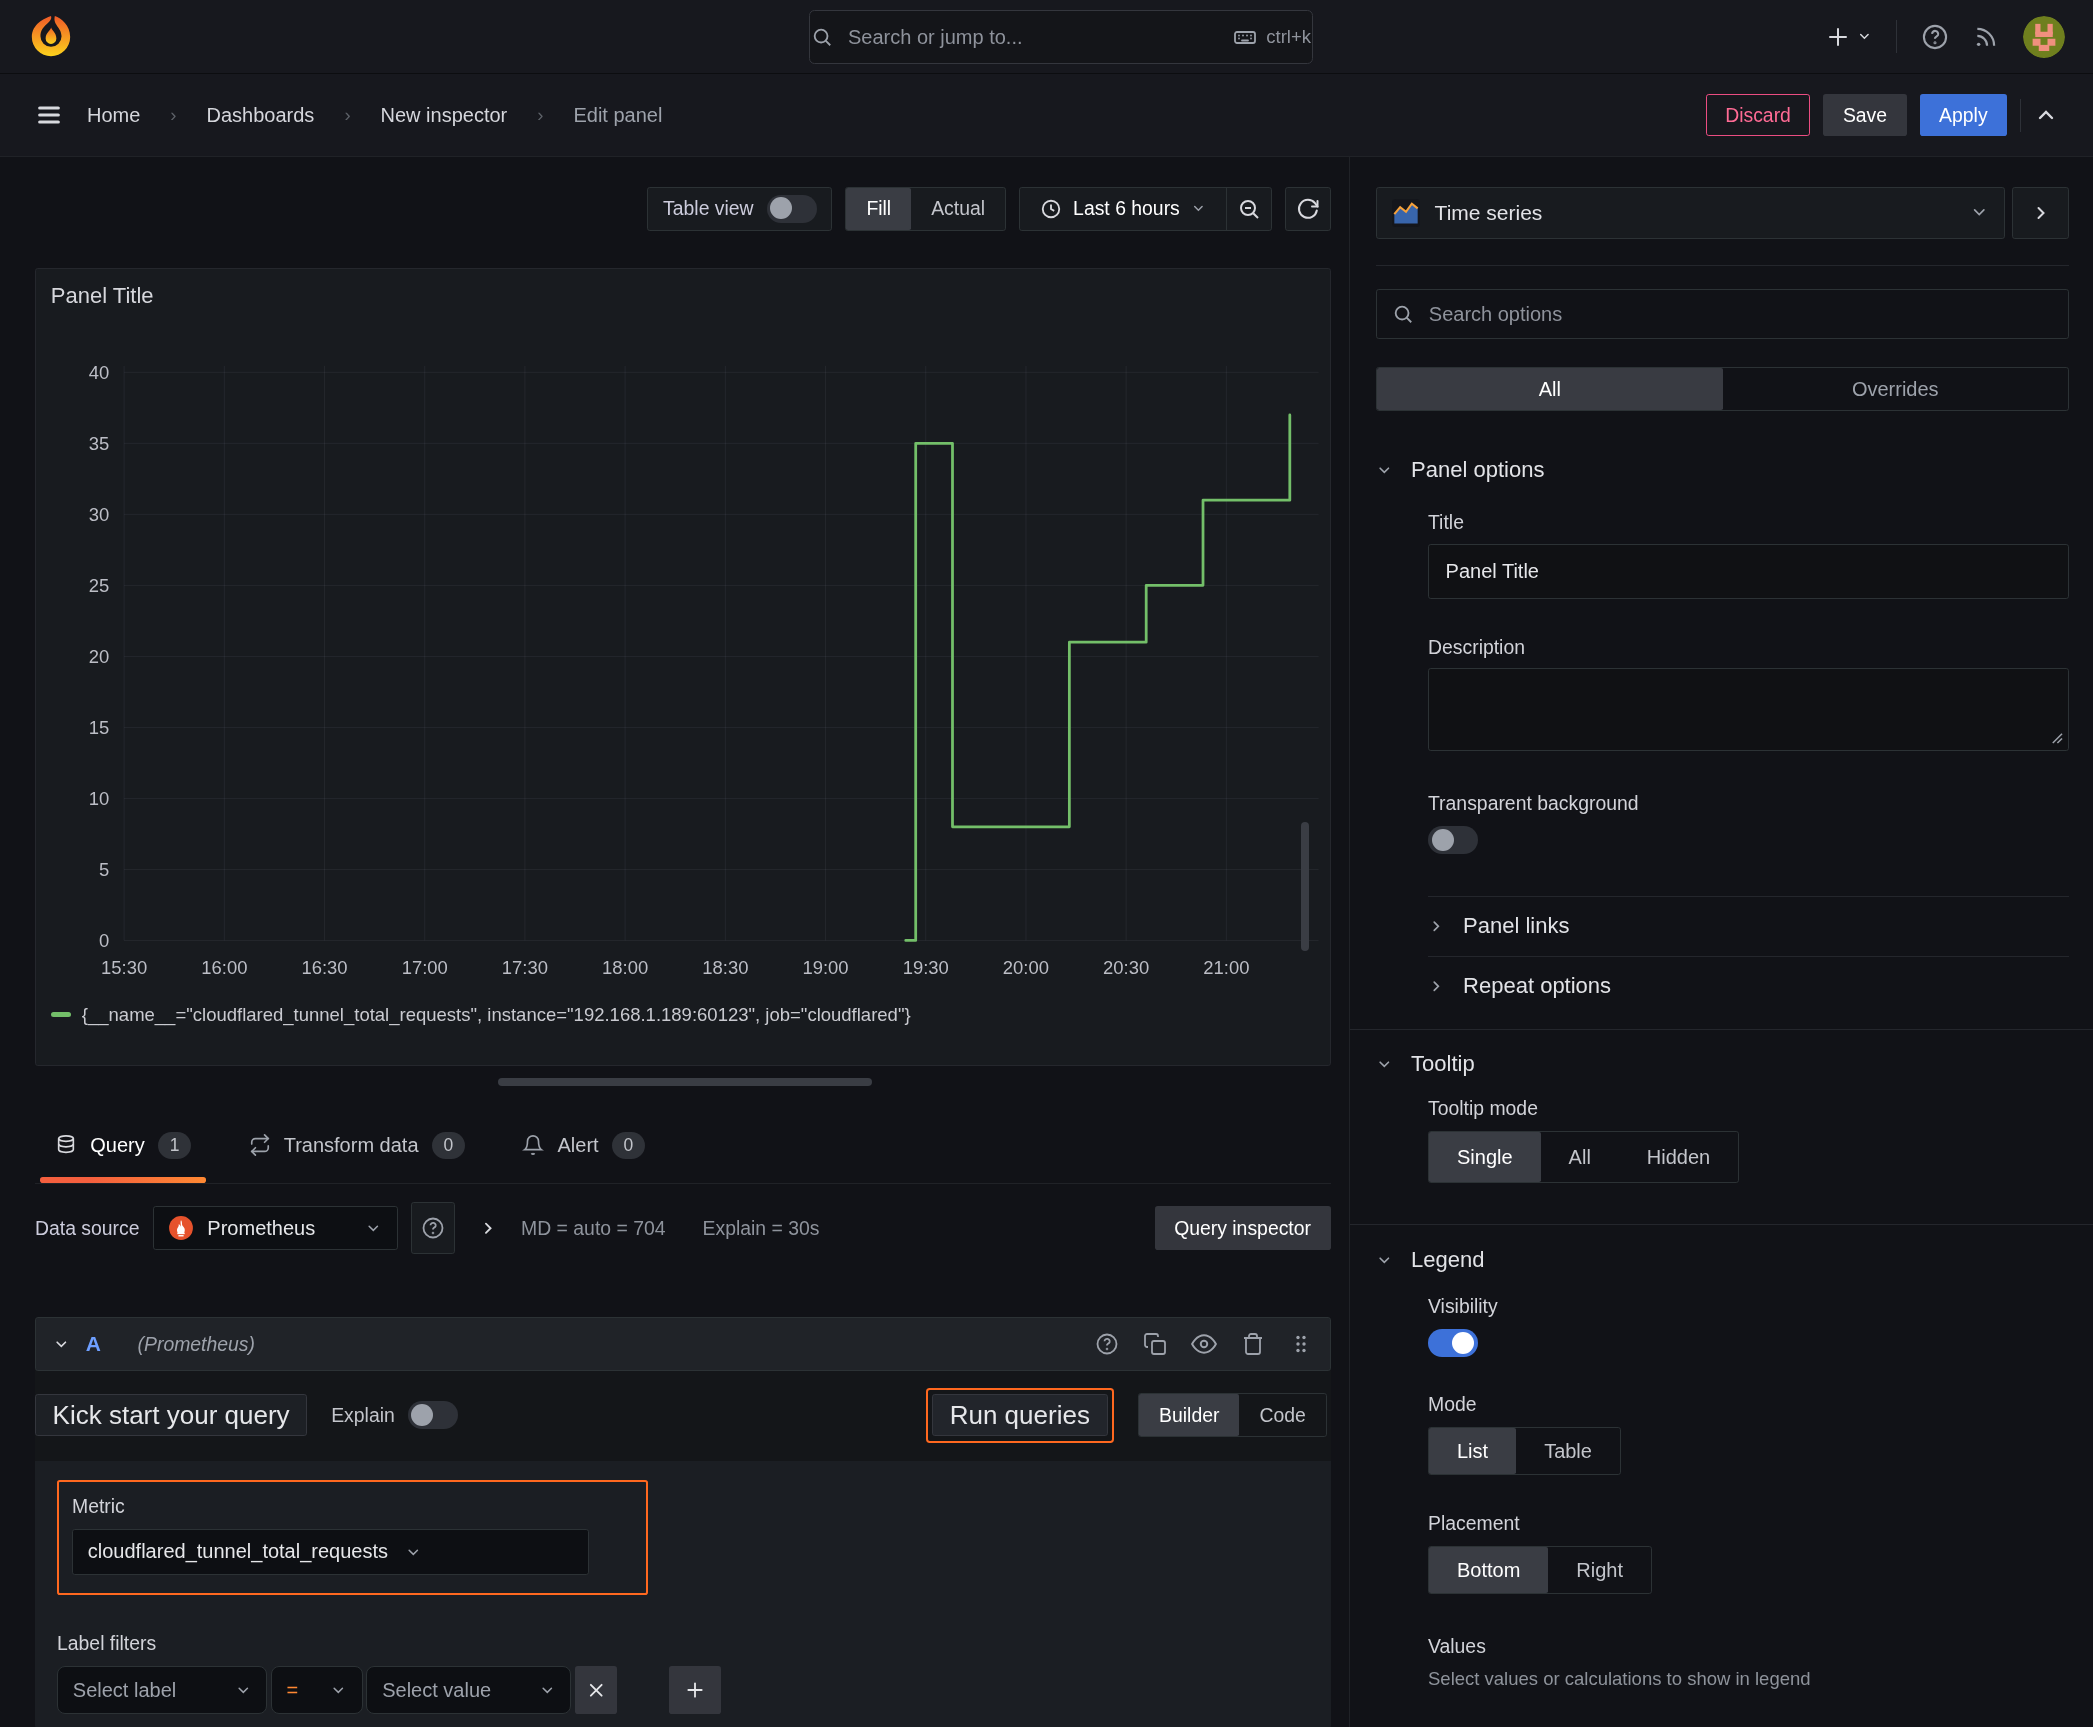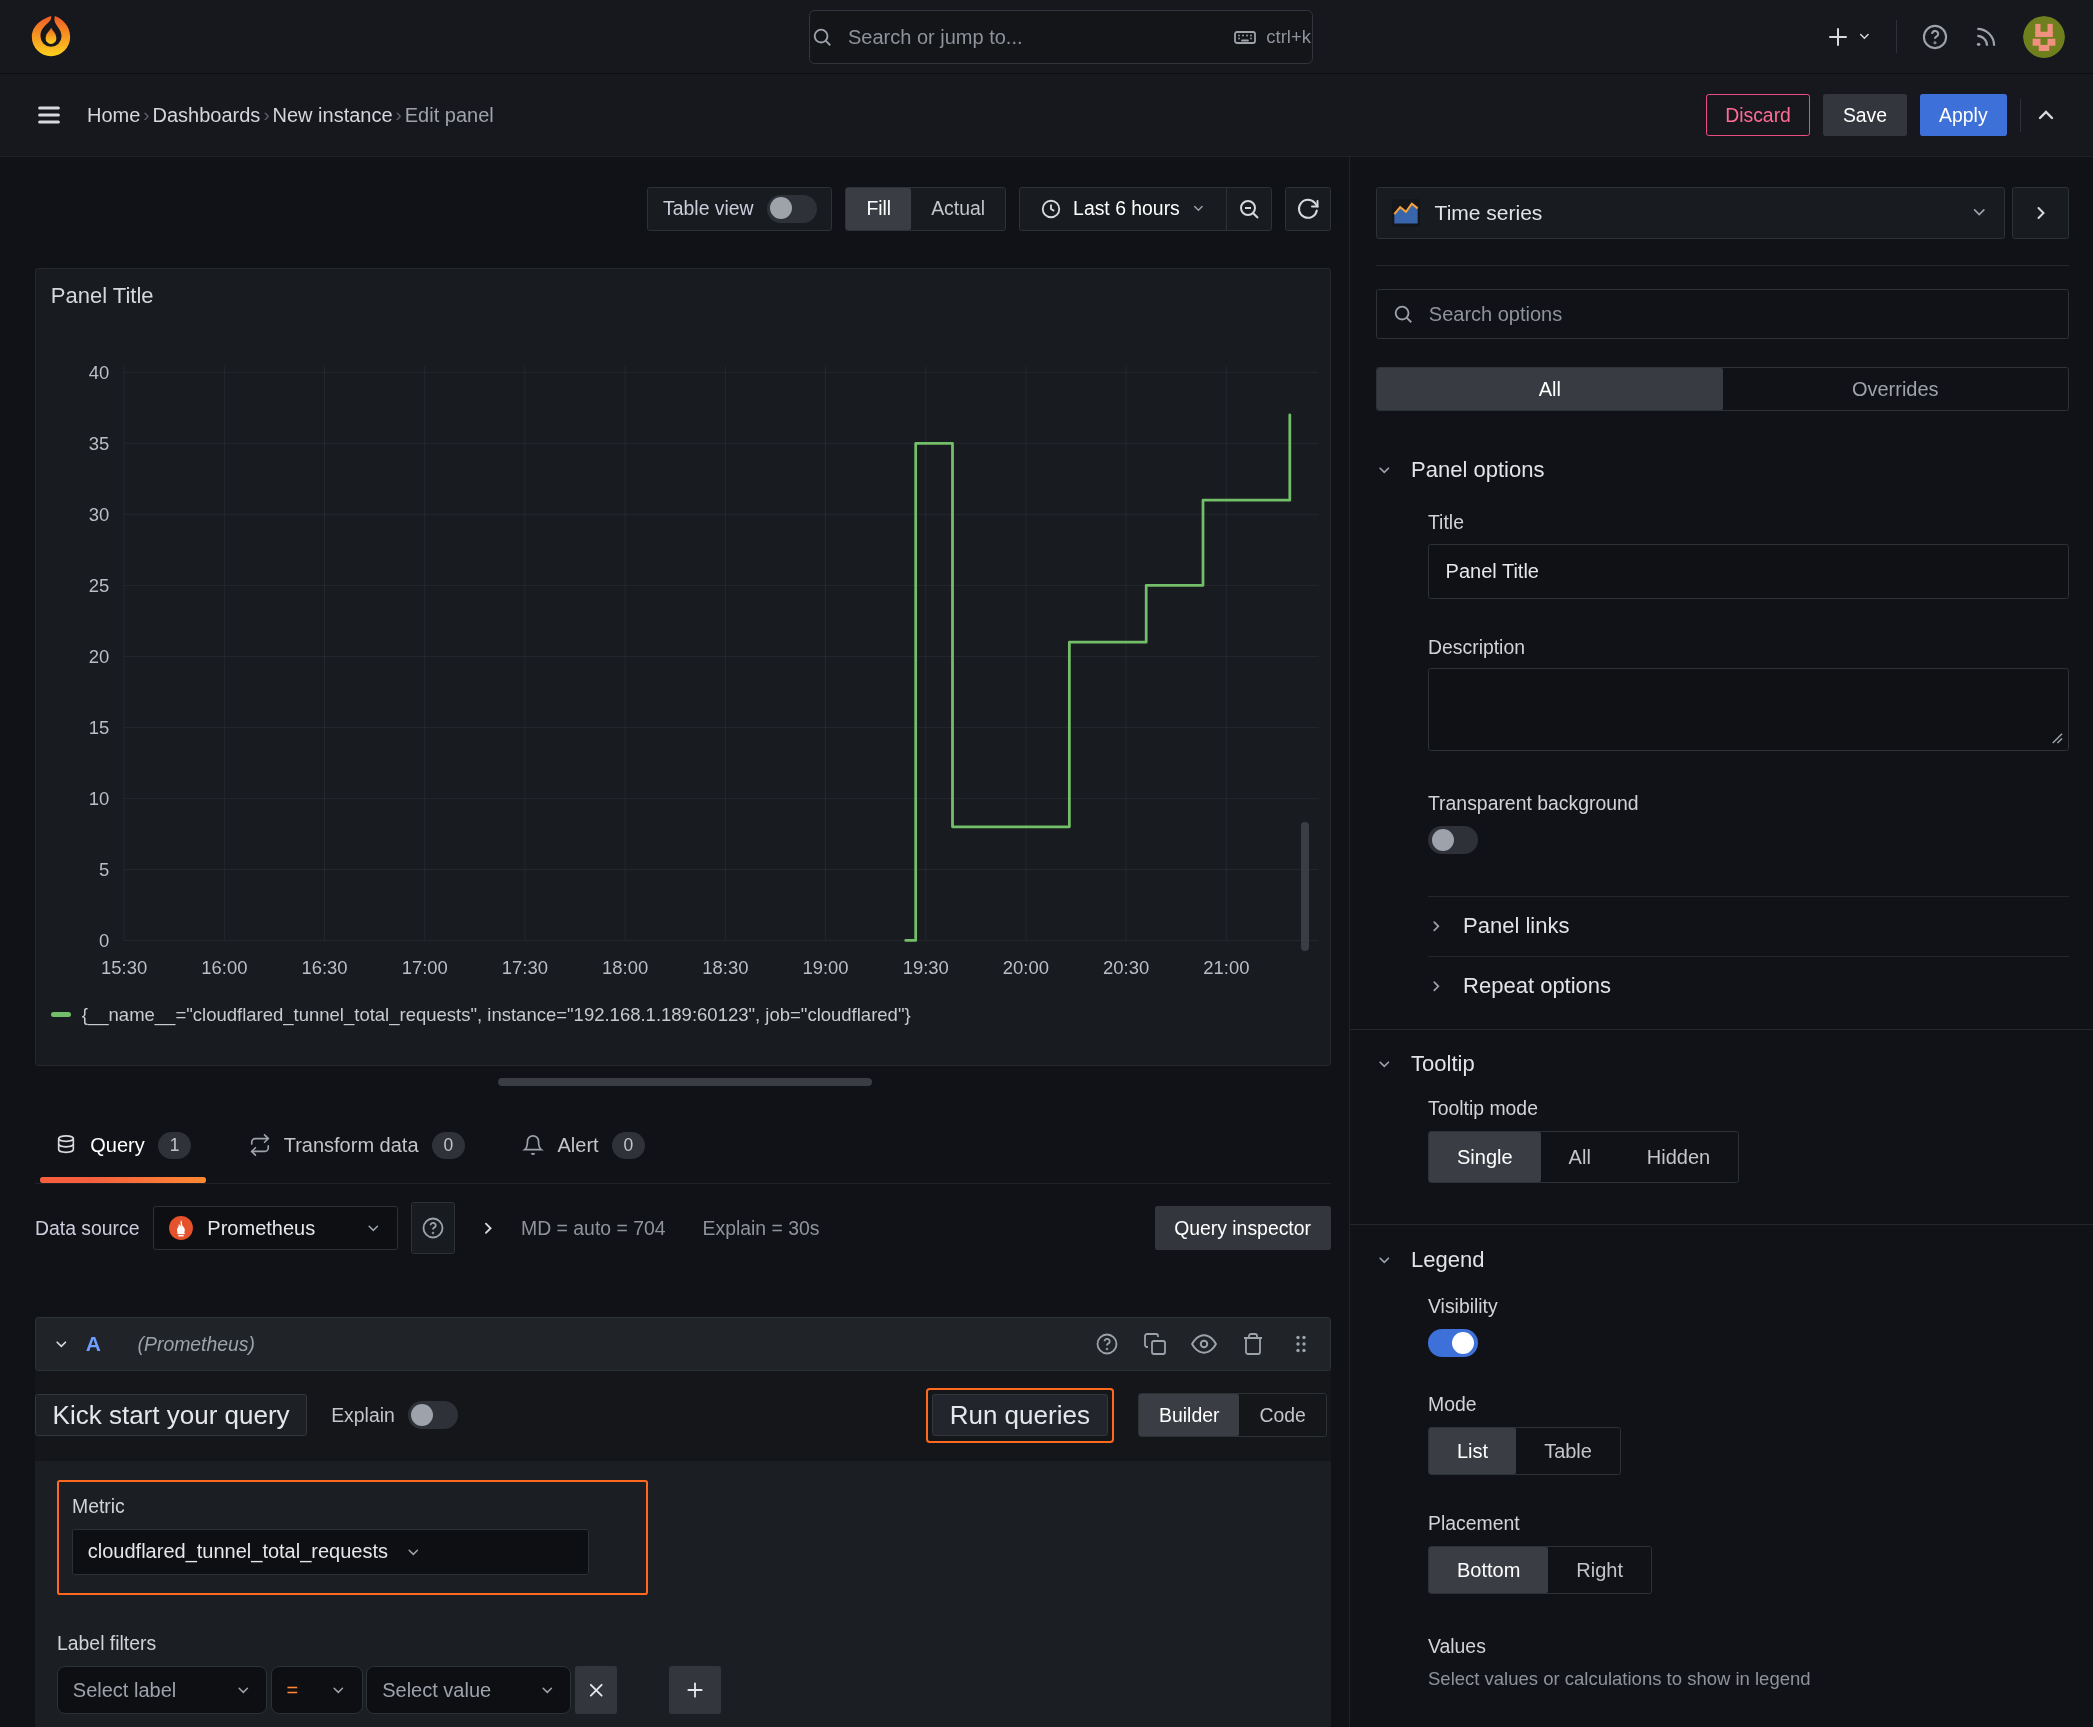--- a/index.html
+++ b/index.html
@@ -20,21 +20,21 @@
   .searchbox{position:absolute;left:809px;top:10px;width:504px;height:54px;background:#141519;border:0.9px solid #34363d;border-radius:5.5px;display:flex;align-items:center;padding:0 1px;gap:13px}
   .searchbox input{flex:1;background:transparent;border:0;outline:0;color:var(--text);font-size:20px;font-family:inherit}
   .searchbox input::placeholder{color:#8e929b}
   .shortcut{display:flex;align-items:center;gap:9.2px;color:#8e929b;font-size:18.5px}
   .topbar-right{margin-left:auto;display:flex;align-items:center;gap:24px}
   .vdiv{width:0.9px;height:33px;background:#2e3138}
   .avatar{width:42px;height:42px;border-radius:50%;overflow:hidden}
 
   
   .navbar{position:absolute;top:74px;left:0;right:0;height:83px;background:#17181e;border-bottom:0.9px solid var(--border2);display:flex;align-items:center;padding:0 35px}
-  .crumbs{display:flex;gap:3px;margin-left:24px;font-size:20px}
+  .crumbs{display:flex;gap:30px;margin-left:24px;font-size:20px}
   .crumb{color:#d5d6dc}
   .crumb.dim{color:var(--dim)}
   .crumb-sep{color:#5d6168;font-size:18.5px}
   .nav-actions{margin-left:auto;display:flex;align-items:center;gap:13px}
   .btn{height:42px;border-radius:2.8px;display:inline-flex;align-items:center;padding:0 18.5px;font-size:19.4px;border:0.9px solid transparent;cursor:pointer;white-space:nowrap}
   .btn-outline-danger{border-color:var(--pink);color:#ff6b95;background:transparent}
   .btn-secondary{background:#34363d;color:#fff}
   .btn-primary{background:var(--blue);color:#fff}
 
   
@@ -206,21 +206,21 @@
           <line x1="4" y1="6" x2="20" y2="6"></line>
           <line x1="4" y1="12" x2="20" y2="12"></line>
           <line x1="4" y1="18" x2="20" y2="18"></line>
         </svg>
     </span>
     <nav class="crumbs">
       <span class="crumb">Home</span>
       <span class="crumb-sep">›</span>
       <span class="crumb">Dashboards</span>
       <span class="crumb-sep">›</span>
-      <span class="crumb">New instance</span>
+      <span class="crumb">New inspector</span>
       <span class="crumb-sep">›</span>
       <span class="crumb dim">Edit panel</span>
     </nav>
     <div class="nav-actions">
       <button class="btn btn-outline-danger">Discard</button>
       <button class="btn btn-secondary">Save</button>
       <button class="btn btn-primary">Apply</button>
       <span class="vdiv"></span>
       <span class="icon ic-white">
         <svg width="24" height="24" viewBox="0 0 24 24" fill="none" stroke="currentColor" stroke-width="2.4" stroke-linecap="round">

